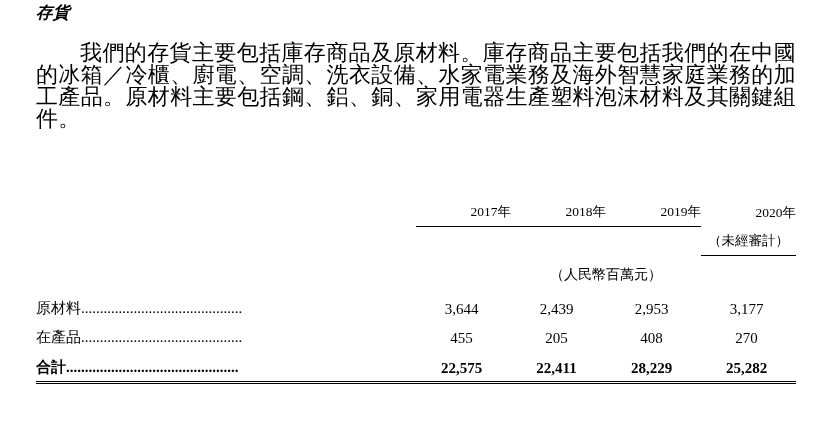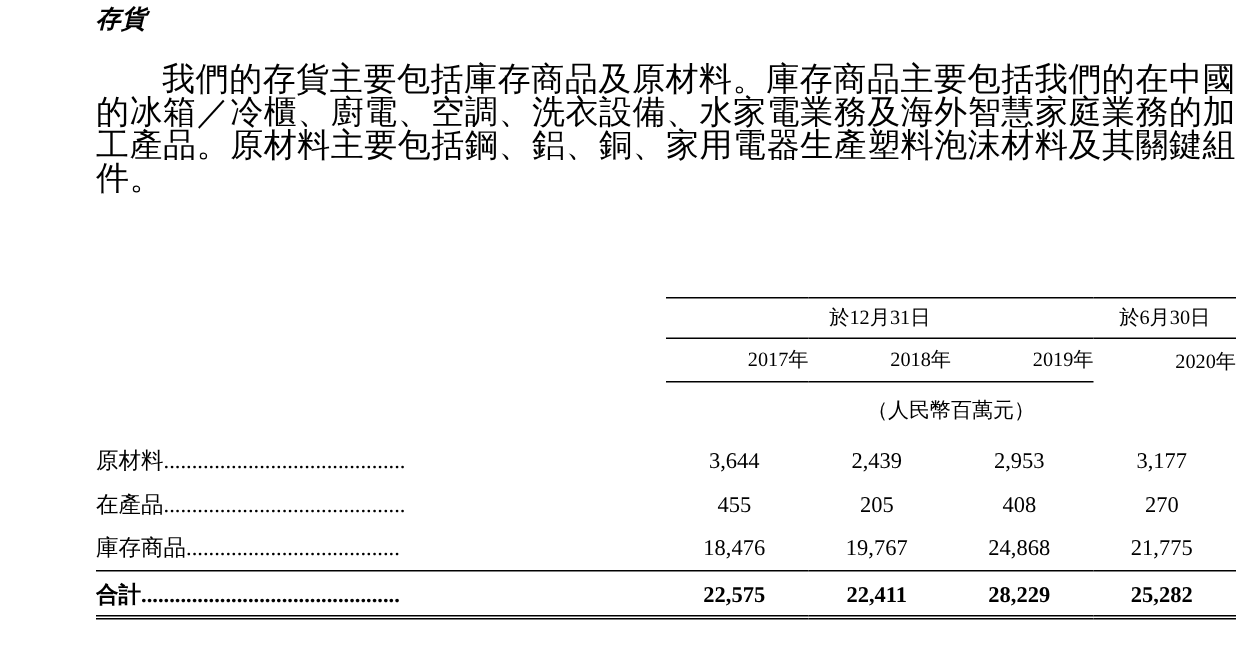--- a/index.html
+++ b/index.html
@@ -13,21 +13,20 @@
     font-family: "Liberation Serif", "DejaVu Serif", serif;
     color: #000000;
     overflow: hidden;
   }
   .page {
     position: relative;
     width: 698px;
     height: 432px;
     box-sizing: border-box;
     padding: 0;
-    margin-left: 28px;
   }
   .section-title {
     position: absolute;
     left: 36px;
     top: 2px;
     font-size: 16.5px;
     font-weight: bold;
     font-style: italic;
     letter-spacing: 0.5px;
   }
@@ -147,31 +146,33 @@
         <col class="c-num">
         <col class="c-num">
         <col class="c-num">
         <col class="c-gap">
         <col class="c-num">
       </colgroup>
 
       <thead>
         <tr>
           <td></td>
-          <td class="hdr-group rule-top rule-bot" colspan="3">於12月31日</td>
-          <td></td>
-          <td class="hdr-group rule-top rule-bot">於6月30日</td>
-        </tr>
-        <tr>
-          <td></td>
           <td class="hdr-year rule-bot">2017年</td>
           <td class="hdr-year rule-bot">2018年</td>
           <td class="hdr-year rule-bot">2019年</td>
           <td></td>
           <td class="hdr-year">2020年</td>
+        </tr>
+        <tr>
+          <td></td>
+          <td></td>
+          <td></td>
+          <td></td>
+          <td></td>
+          <td class="hdr-sub rule-bot">（未經審計）</td>
         </tr>
         <tr class="unit-row">
           <td></td>
           <td colspan="5">（人民幣百萬元）</td>
         </tr>
       </thead>
 
       <tbody>
         <tr>
           <td class="row-label"><span>原材料</span><span class="dots">...........................................</span></td>
@@ -181,28 +182,20 @@
           <td></td>
           <td class="row-num">3,177</td>
         </tr>
         <tr>
           <td class="row-label"><span>在產品</span><span class="dots">...........................................</span></td>
           <td class="row-num">455</td>
           <td class="row-num">205</td>
           <td class="row-num">408</td>
           <td></td>
           <td class="row-num">270</td>
-        </tr>
-        <tr>
-          <td class="row-label rule-bot"><span>庫存商品</span><span class="dots">......................................</span></td>
-          <td class="row-num rule-bot">18,476</td>
-          <td class="row-num rule-bot">19,767</td>
-          <td class="row-num rule-bot">24,868</td>
-          <td></td>
-          <td class="row-num rule-bot">21,775</td>
         </tr>
         <tr class="total">
           <td class="row-label dbl-bot"><span>合計</span><span class="dots">..............................................</span></td>
           <td class="row-num dbl-bot">22,575</td>
           <td class="row-num dbl-bot">22,411</td>
           <td class="row-num dbl-bot">28,229</td>
           <td></td>
           <td class="row-num dbl-bot">25,282</td>
         </tr>
       </tbody>

